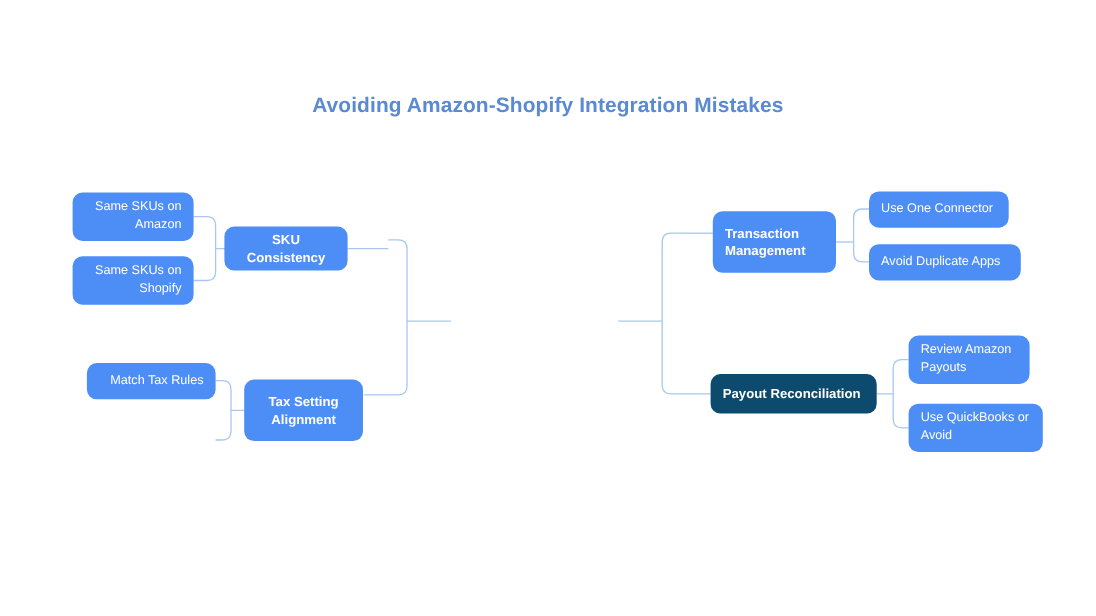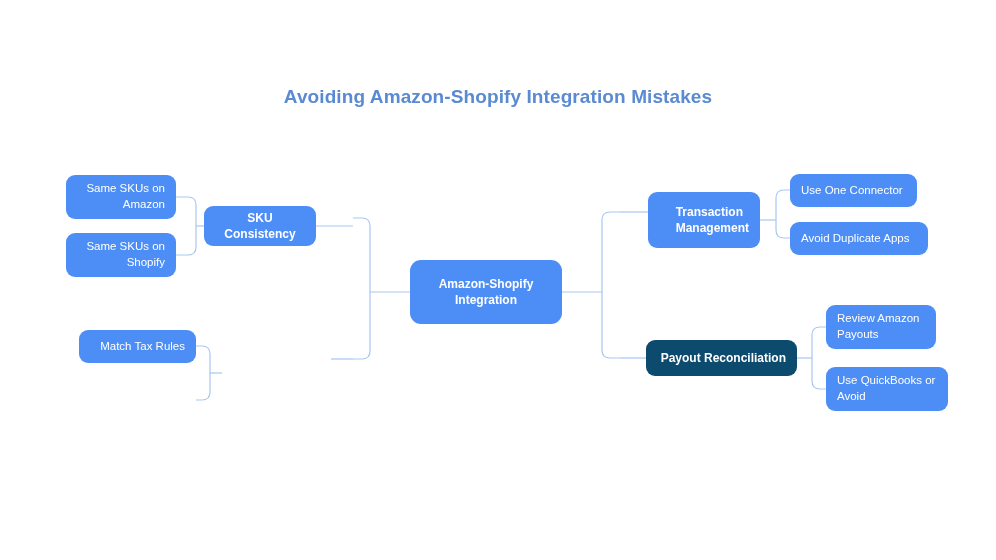--- a/index.html
+++ b/index.html
@@ -61,21 +61,21 @@
   .node.branch {
     font-weight: bold;
     font-size: 12px;
   }
   .node.branch.left-branch {
     text-align: center;
     align-items: center;
   }
   .node.branch.right-branch {
     text-align: left;
-    align-items: flex-end;
+    align-items: flex-start;
   }
   .node.leaf {
     font-weight: normal;
     font-size: 11.5px;
   }
   .node.leaf.align-right {
     text-align: right;
     align-items: flex-end;
   }
   .node.leaf.align-left {
@@ -121,37 +121,37 @@
                M776,220 L776,230 Q776,238 784,238 L790,238"></path>
 
       <path d="M797,358 L812,358"></path>
       <path d="M812,358 L812,335 Q812,327 820,327 L826,327
                M812,358 L812,381 Q812,389 820,389 L826,389"></path>
     </g>
   </svg>
 
   <div class="map-title" style="color: rgb(90, 138, 210);">Avoiding Amazon-Shopify Integration Mistakes</div>
 
-  <div class="node root" style="left: 410px; top: 260px; width: 152px; height: 64px; background: rgb(77, 141, 246); color: rgb(255, 255, 255);">
-    <span class="node-text">Amazon-Shopify
-Integration</span>
-  </div>
 
   <div class="node branch left-branch" style="left: 204px; top: 206px; width: 112px; height: 40px; background: rgb(77, 141, 246); color: rgb(255, 255, 255);">
     <span class="node-text">SKU Consistency</span>
   </div>
   <div class="node leaf align-right" style="left: 66px; top: 175px; width: 110px; height: 44px; background: rgb(77, 141, 246); color: rgb(255, 255, 255);">
     <span class="node-text">Same SKUs on
 Amazon</span>
   </div>
   <div class="node leaf align-right" style="left: 66px; top: 233px; width: 110px; height: 44px; background: rgb(77, 141, 246); color: rgb(255, 255, 255);">
     <span class="node-text">Same SKUs on
 Shopify</span>
   </div>
 
+  <div class="node branch left-branch" style="left: 222px; top: 345px; width: 108px; height: 56px; background: rgb(77, 141, 246); color: rgb(255, 255, 255);">
+    <span class="node-text">Tax Setting
+Alignment</span>
+  </div>
   <div class="node leaf align-right" style="left: 79px; top: 330px; width: 117px; height: 33px; background: rgb(77, 141, 246); color: rgb(255, 255, 255);">
     <span class="node-text">Match Tax Rules</span>
   </div>
 
   <div class="node branch right-branch" style="left: 648px; top: 192px; width: 112px; height: 56px; background: rgb(77, 141, 246); color: rgb(255, 255, 255);">
     <span class="node-text">Transaction
 Management</span>
   </div>
   <div class="node leaf align-left" style="left: 790px; top: 174px; width: 127px; height: 33px; background: rgb(77, 141, 246); color: rgb(255, 255, 255);">
     <span class="node-text">Use One Connector</span>

